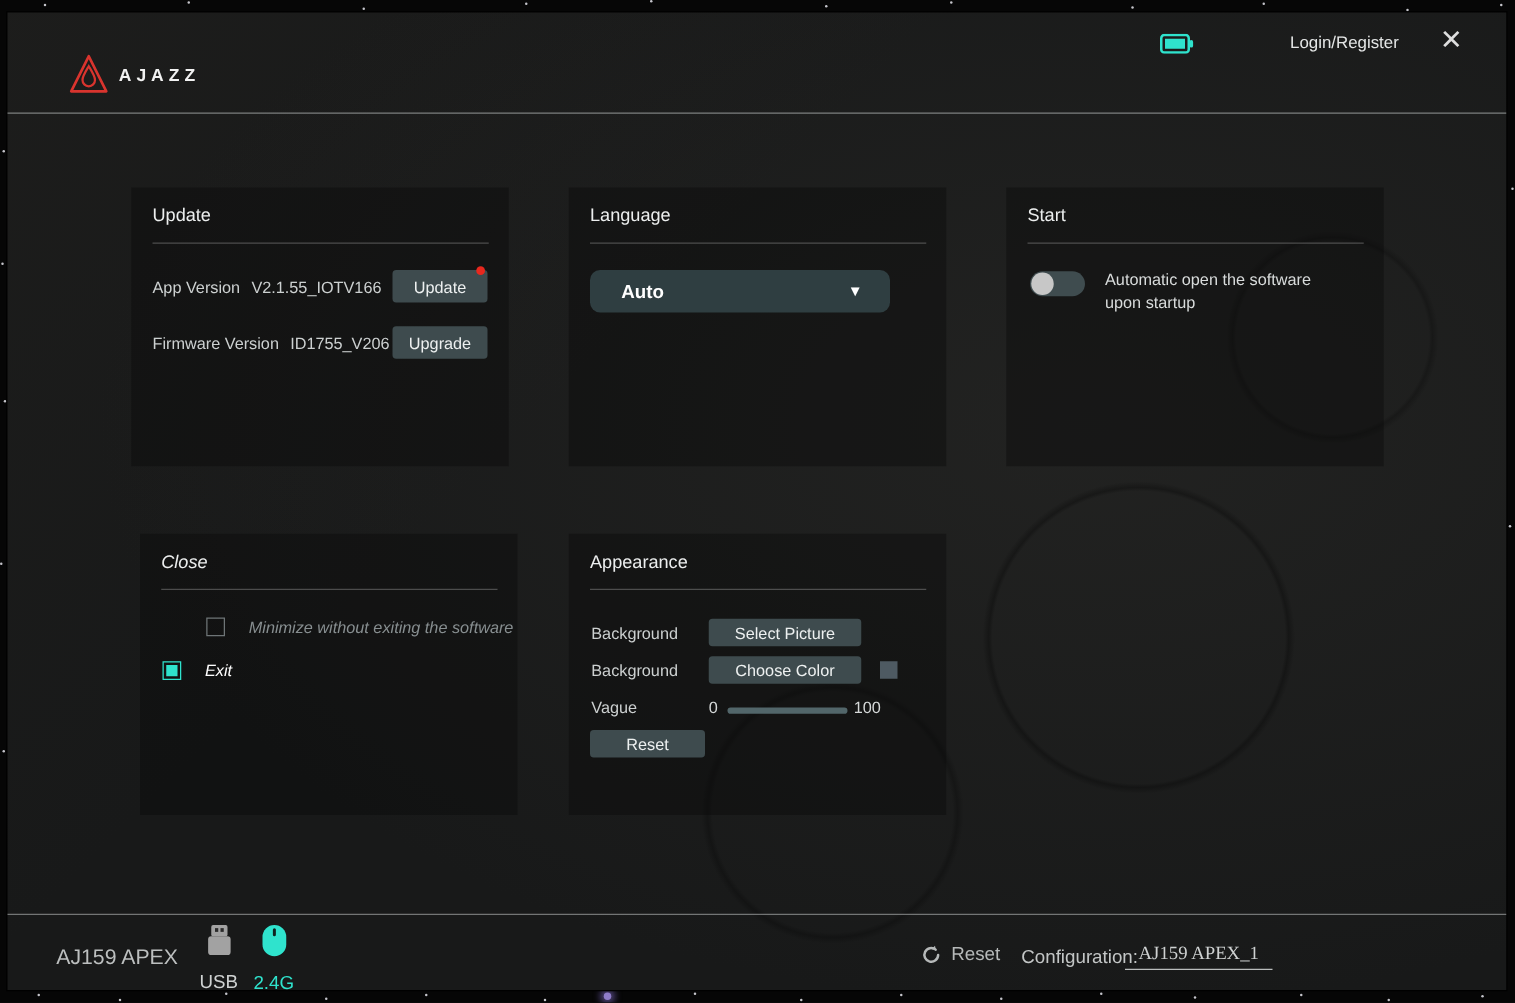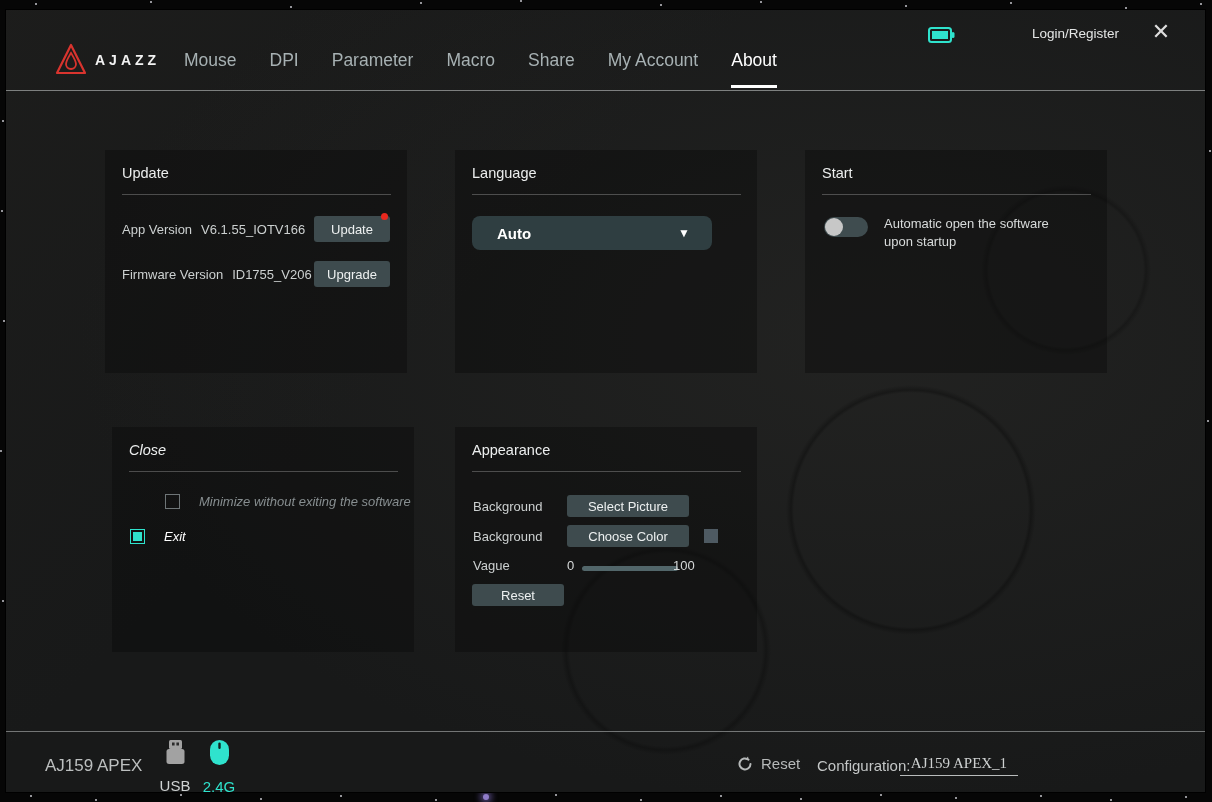--- a/index.html
+++ b/index.html
@@ -86,21 +86,21 @@
   .cb-label { margin-left:19px; font-size:13px; color:#878e90; }
   .cb-row.r2 .cb-label { color:#ffffff; }
 
   
   .ap-label { position:absolute; left:18px; color:#ccd0d0; font-size:13px; }
   .ap-btn { position:absolute; left:112px; width:122px; height:22px; }
   .swatch { position:absolute; left:249px; top:102px; width:14px; height:14px; background:#4e5a62; cursor:pointer; }
   .vague-min { position:absolute; left:112px; top:131px; color:#d5d8d8; font-size:13px; }
   .vague-track { position:absolute; left:127px; top:139px; width:96px; height:5px; border-radius:3px;
                  background:#52666a; cursor:pointer; }
-  .vague-max { position:absolute; left:218px; top:131px; color:#d5d8d8; font-size:13px; }
+  .vague-max { position:absolute; left:228px; top:131px; color:#d5d8d8; font-size:13px; }
   .ap-reset { position:absolute; left:17px; top:157px; width:92px; height:22px; }
 
   
   .statusbar { position:absolute; left:0; right:0; top:721px; height:61px;
                border-top:1px solid rgba(205,210,210,.5); }
   .device { position:absolute; left:39px; top:24px; color:#bcbfbf; font-size:17px; }
   .conn { position:absolute; top:7px; width:40px; display:flex; flex-direction:column; align-items:center;
           cursor:pointer; }
   .conn.usb { left:149px; } .conn.rf { left:193px; }
   .conn-label { font-size:15px; color:#cfd2d2; margin-top:12px; }
@@ -155,47 +155,38 @@
 
   <div class="header">
     <div class="logo">
       <svg width="32" height="34" viewBox="0 0 32 34">
         <path d="M16 2 L30 30 L2 30 Z" fill="none" stroke="#d9342e" stroke-width="2.2" stroke-linejoin="round"></path>
         <path d="M16 10 C19 15 21 18 21 21 a5 5 0 1 1 -10 0 C11 18 13 15 16 10 Z" fill="none" stroke="#d9342e" stroke-width="1.8"></path>
       </svg>
       <span class="logo-text">AJAZZ</span>
     </div>
 
-    <div class="tabs">
-      <div class="tab">Mouse</div>
-      <div class="tab">DPI</div>
-      <div class="tab">Parameter</div>
-      <div class="tab">Macro</div>
-      <div class="tab">Share</div>
-      <div class="tab">My Account</div>
-      <div class="tab active">About</div>
-    </div>
 
     <span class="battery">
       <svg width="27" height="16" viewBox="0 0 27 16">
         <rect x="1" y="1" width="22" height="14" rx="2.5" fill="none" stroke="#2fe3cd" stroke-width="2"></rect>
         <rect x="4" y="4" width="16" height="8" fill="#2fe3cd"></rect>
         <rect x="23.5" y="5" width="3" height="6" rx="1.5" fill="#2fe3cd"></rect>
       </svg>
     </span>
     <span class="login">Login/Register</span>
     <span class="close-x">✕</span>
   </div>
 
   <div class="panel p-update">
     <div class="p-title">Update</div>
     <div class="p-divider"></div>
     <div class="u-row r1">
       <span class="u-label">App Version</span>
-      <span class="u-value">V6.1.55_IOTV166</span>
+      <span class="u-value">V2.1.55_IOTV166</span>
       <span class="btnwrap">
         <button class="btn">Update</button>
         <span class="dot show"></span>
       </span>
     </div>
     <div class="u-row r2">
       <span class="u-label">Firmware Version</span>
       <span class="u-value">ID1755_V206</span>
       <span class="btnwrap">
         <button class="btn">Upgrade</button>

